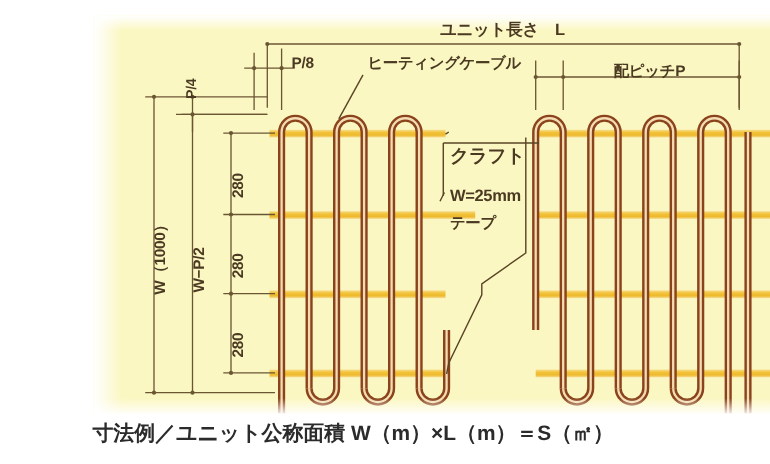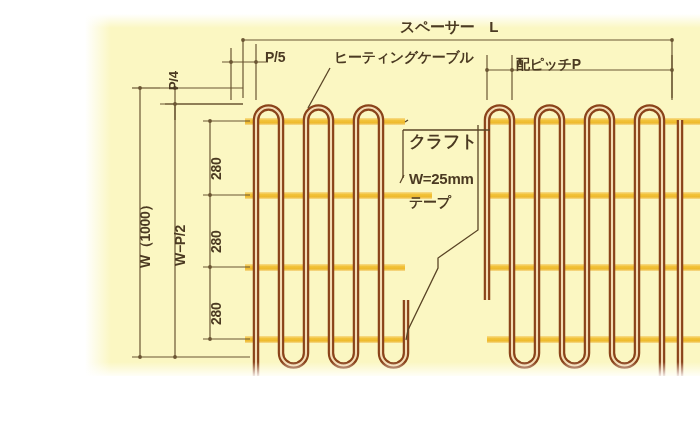--- a/index.html
+++ b/index.html
@@ -225,41 +225,42 @@
         <line x1="403" y1="130" x2="490" y2="130"></line>
       </g>
 
     </g>
   </svg>
 
   <div class="panel-fade"></div>
   <div class="panel-fade-top"></div>
   <div class="panel-fade-bot"></div>
 
-  <div class="lbl" style="left:400px;top:18px;font-size:15px;">スペーサー　L</div>
-
-  <div class="lbl" style="left:265px;top:49px;font-size:14px;">P/5</div>
+  <div class="lbl" style="left:400px;top:18px;font-size:15px;">ユニット長さ　L</div>
+
+  <div class="lbl" style="left:265px;top:49px;font-size:14px;">P/8</div>
 
   <div class="lbl" style="left:334px;top:49px;font-size:14px;">ヒーティングケーブル</div>
 
-  <div class="lbl" style="left:516px;top:56px;font-size:14px;">配ピッチP</div>
+  <div class="lbl" style="left:558px;top:56px;font-size:14px;">配ピッチP</div>
 
   <div class="lbl lbl-v" style="left:166px;top:90px;font-size:13px;">P/4</div>
 
   <div class="lbl lbl-v" style="left:137px;top:268px;font-size:14px;">W（1000）</div>
 
   <div class="lbl lbl-v" style="left:172px;top:266px;font-size:14px;">W−P/2</div>
 
   <div class="lbl lbl-v" style="left:208px;top:180px;font-size:14px;">280</div>
 
   <div class="lbl lbl-v" style="left:208px;top:253px;font-size:14px;">280</div>
 
   <div class="lbl lbl-v" style="left:208px;top:325px;font-size:14px;">280</div>
 
 
   <div class="lbl" style="left:409px;top:130px;font-size:17px;">クラフト</div>
 
   <div class="lbl" style="left:409px;top:150px;font-size:14px;margin-top:44px;">テープ</div>
 
   <div class="lbl" style="left:409px;top:170px;font-size:15px;">W=25mm</div>
 
+  <div class="caption">寸法例／ユニット公称面積 W（m）×L（m）＝S（㎡）</div>
 
 </div>
 
 </body></html>

